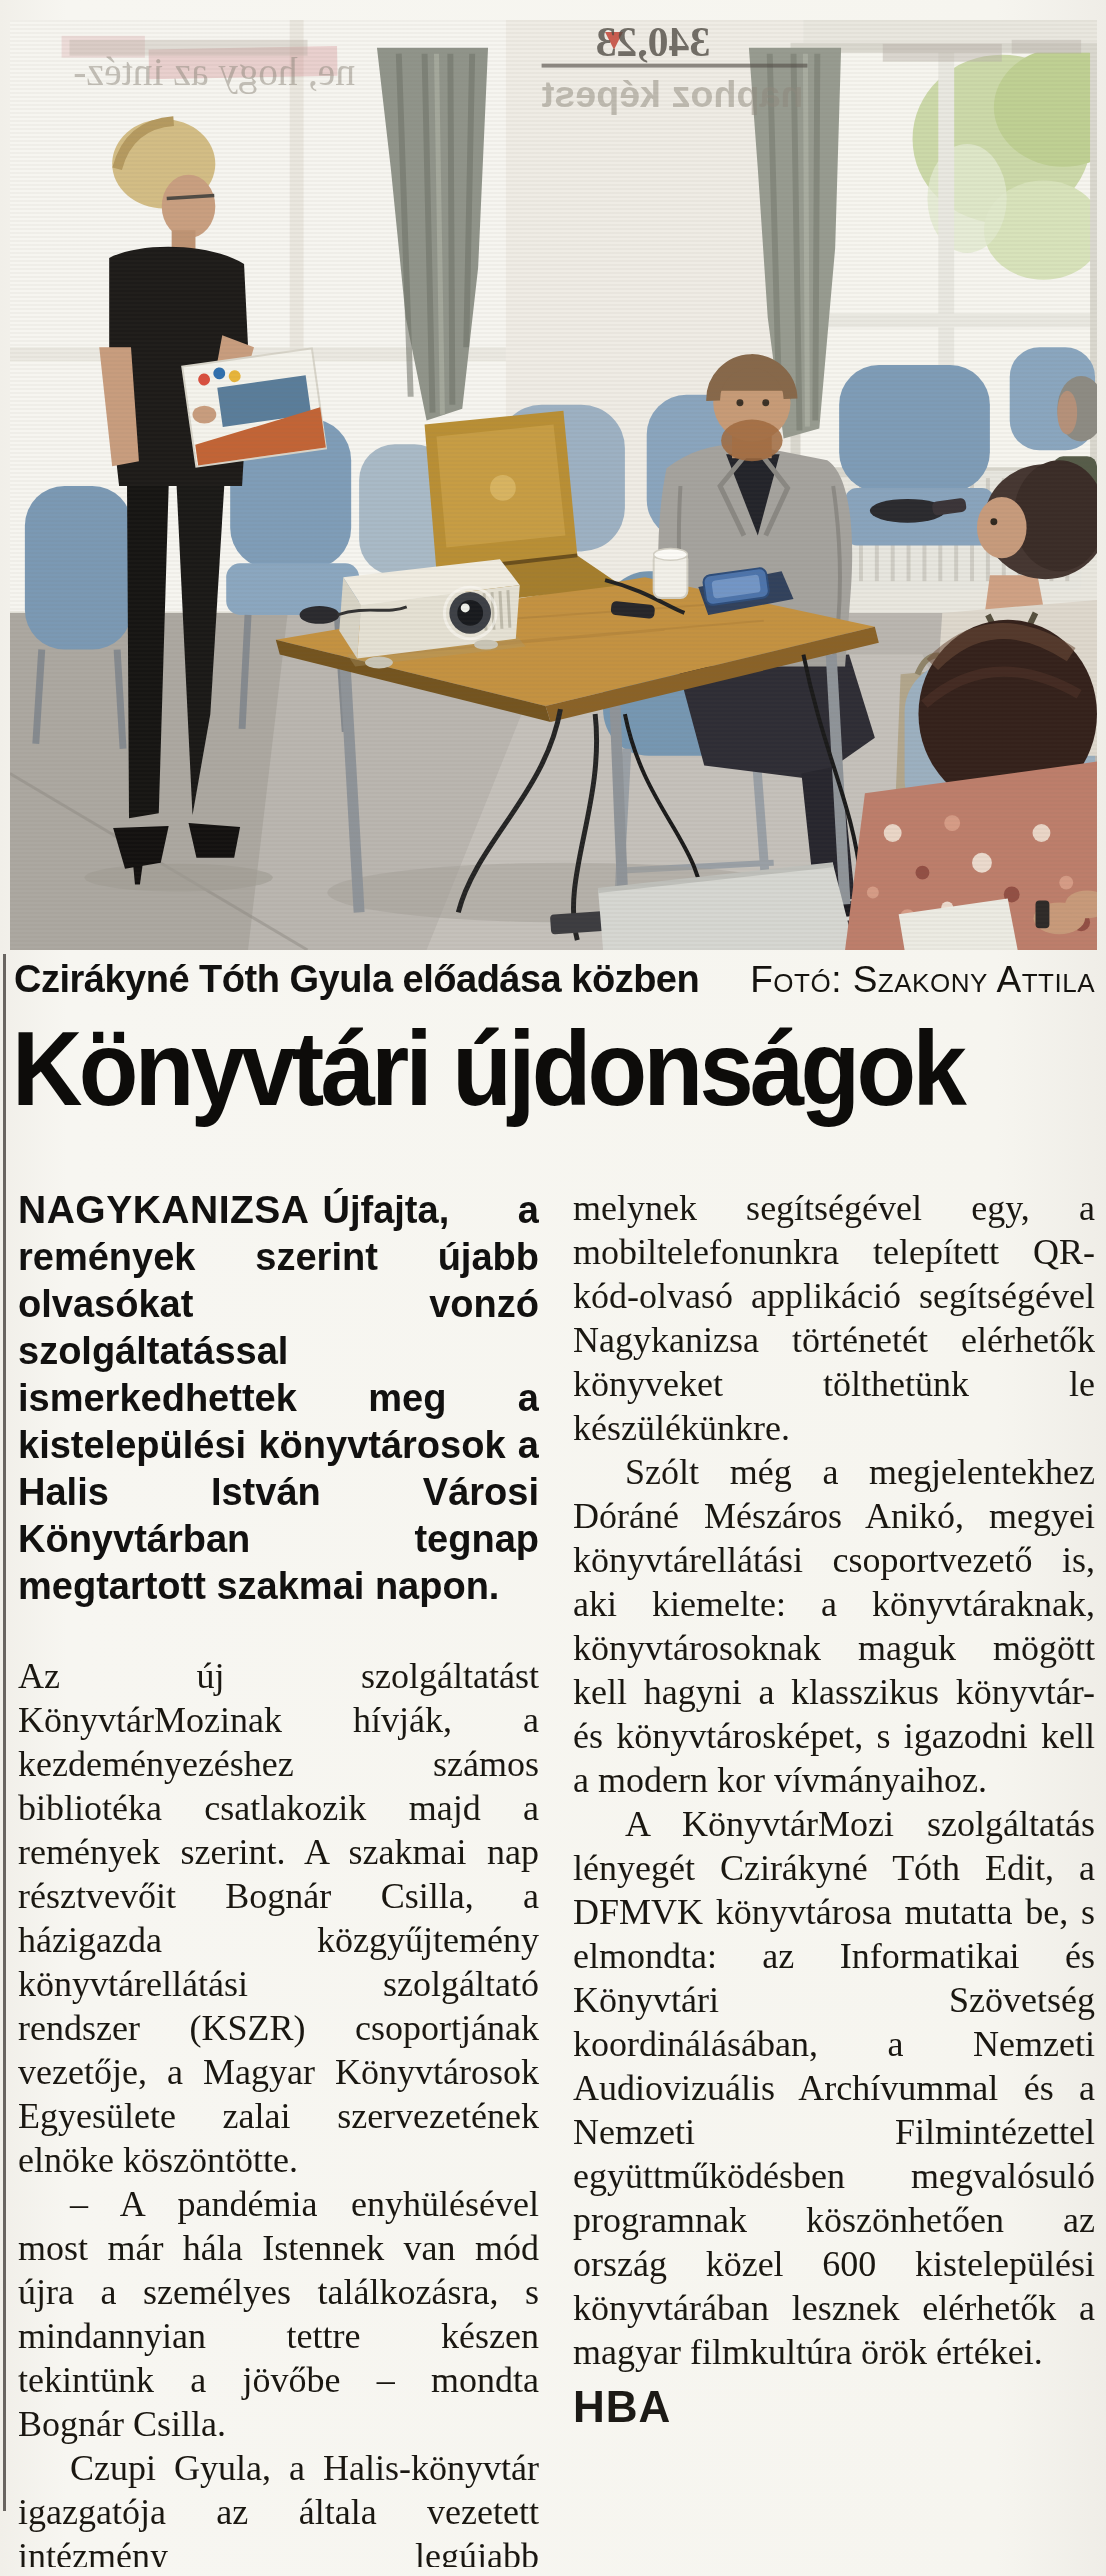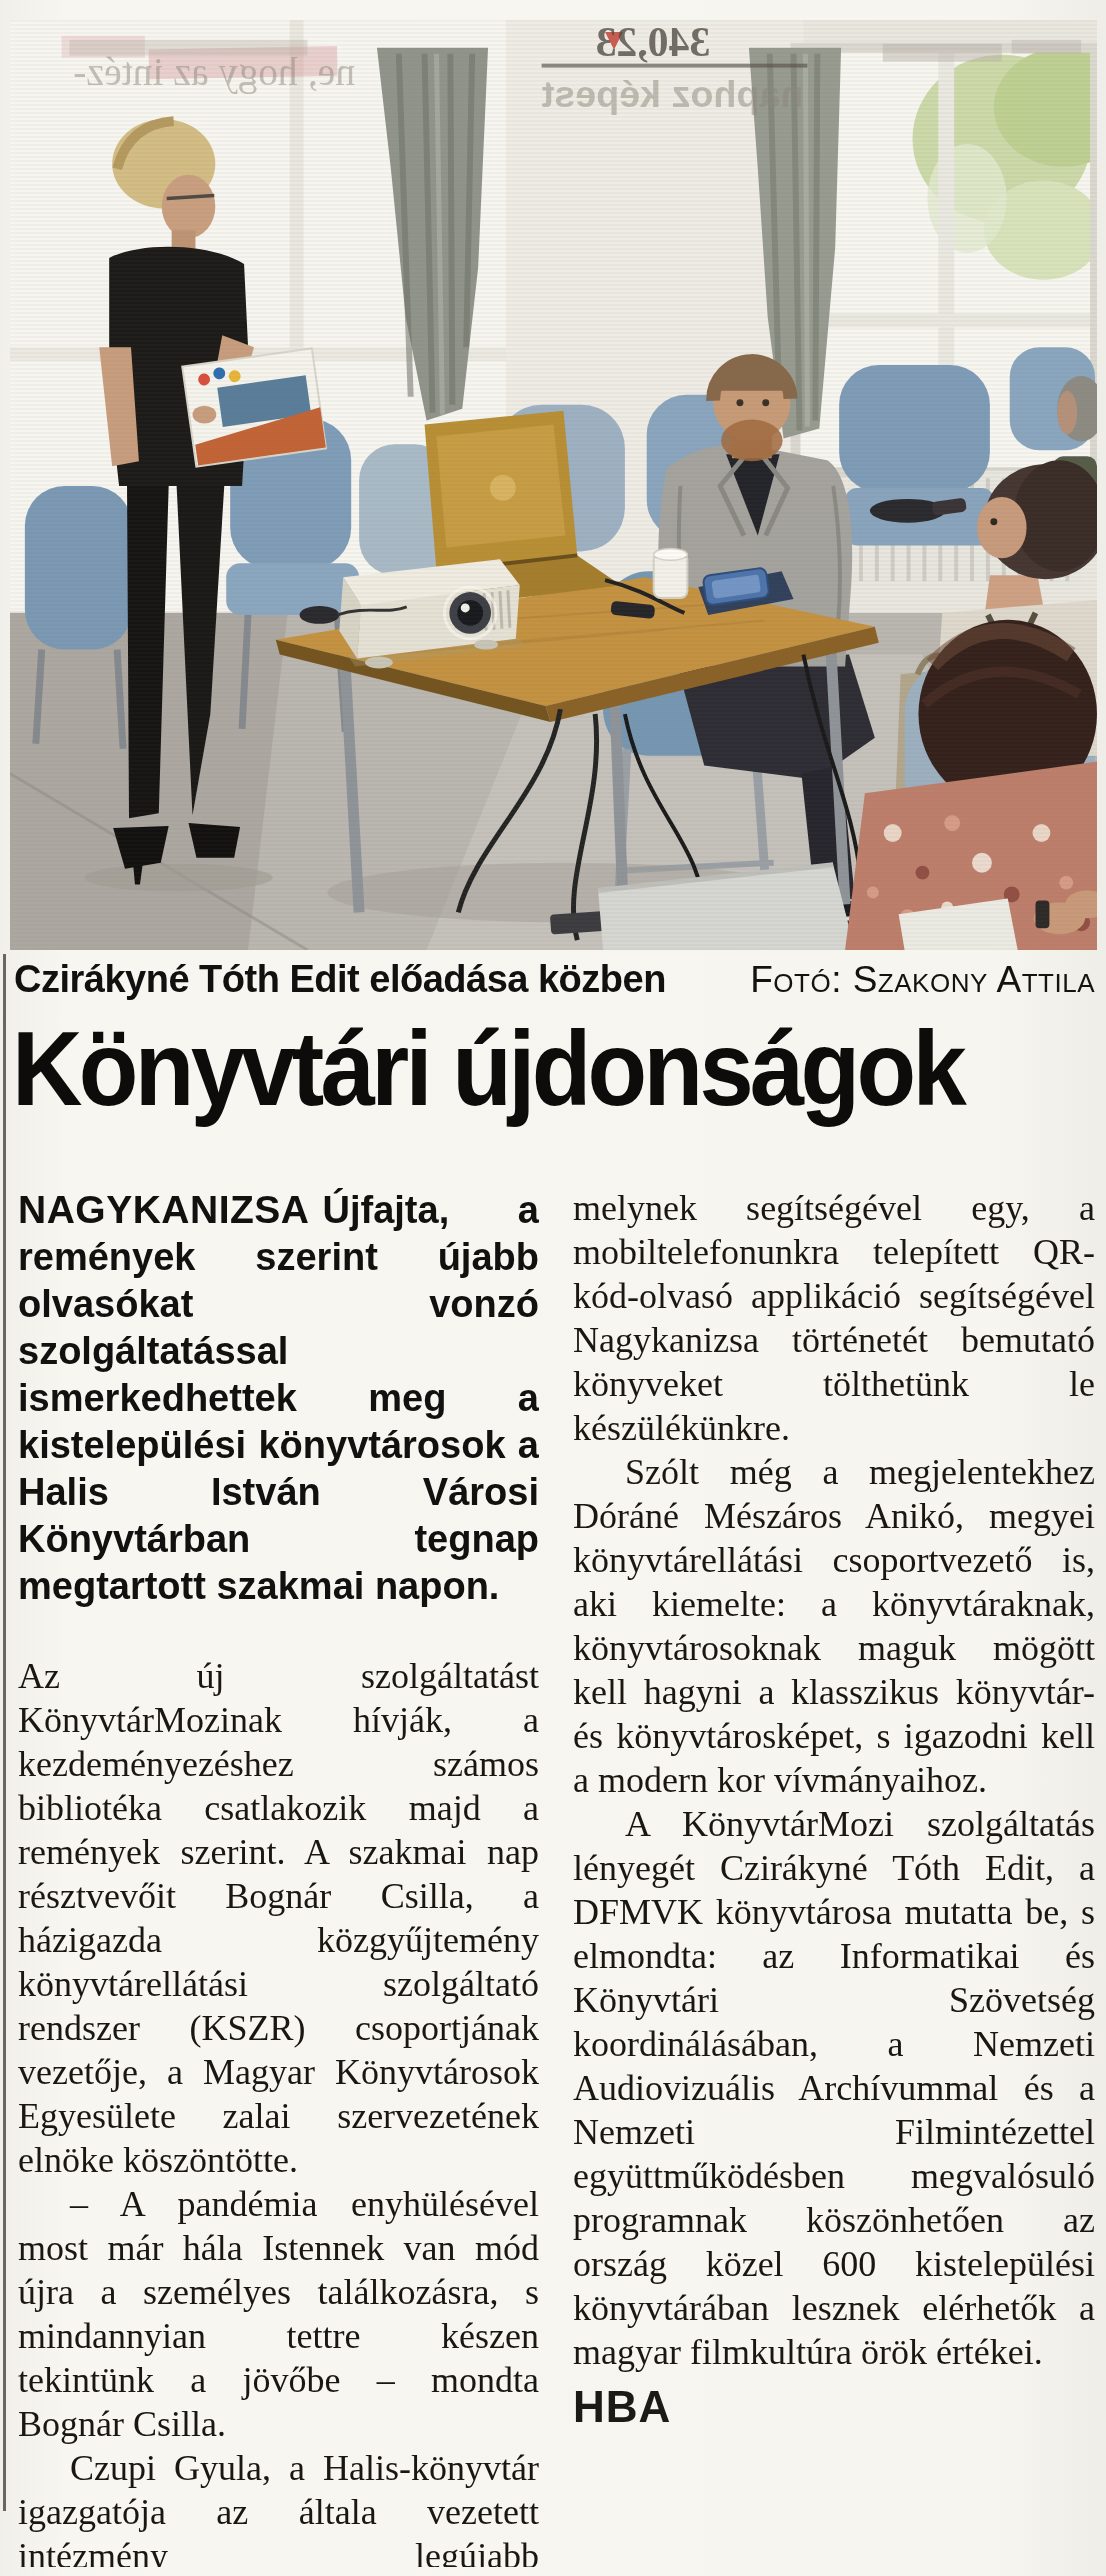--- a/index.html
+++ b/index.html
@@ -290,35 +290,35 @@
           <text x="-800" y="88" font-family="Liberation Sans, sans-serif" font-size="38" font-weight="bold" fill="#8f897d">naphoz képest</text>
         </g>
         <g transform="scale(-1,1)" opacity=".5">
           <text x="-348" y="66" font-family="Liberation Serif, serif" font-size="40" fill="#8f897d">ne, hogy az intéz-</text>
         </g>
       </g>
     </svg>
   </div>
 
   <div class="caption-row">
-    <div class="caption-text">Czirákyné Tóth Edit előadása közben</div>
+    <div class="caption-text">Czirákyné Tóth Gyula előadása közben</div>
     <div class="caption-credit">Fotó: Szakony Attila</div>
   </div>
 
   <h1 class="headline">Könyvtári újdonságok</h1>
 
   <div class="col col-left">
     <p class="lead"><span class="loc">Nagykanizsa</span><span>Újfajta, a remények szerint újabb olvasókat vonzó szolgáltatással ismerkedhettek meg a kistelepülési könyvtárosok a Halis István Városi Könyvtárban tegnap megtartott szakmai napon.</span></p>
     <p class="body">Az új szolgáltatást KönyvtárMozinak hívják, a kezdeményezéshez számos bibliotéka csatlakozik majd a remények szerint. A szakmai nap résztvevőit Bognár Csilla, a házigazda közgyűjtemény könyvtárellátási szolgáltató rendszer (KSZR) csoportjának vezetője, a Magyar Könyvtárosok Egyesülete zalai szervezetének elnöke köszöntötte.</p>
     <p class="body indent">– A pandémia enyhülésével most már hála Istennek van mód újra a személyes találkozásra, s mindannyian tettre készen tekintünk a jövőbe – mondta Bognár Csilla.</p>
     <p class="body indent">Czupi Gyula, a Halis-könyvtár igazgatója az általa vezetett intézmény legújabb kezdeményezését mutatta be,</p>
   </div>
 
   <div class="col col-right">
-    <p class="body">melynek segítségével egy, a mobiltelefonunkra telepített QR-kód-olvasó applikáció segítségével Nagykanizsa történetét bemutató könyveket tölthetünk le készülékünkre.</p>
+    <p class="body">melynek segítségével egy, a mobiltelefonunkra telepített QR-kód-olvasó applikáció segítségével Nagykanizsa történetét elérhetők könyveket tölthetünk le készülékünkre.</p>
     <p class="body indent">Szólt még a megjelentekhez Dóráné Mészáros Anikó, megyei könyvtárellátási csoportvezető is, aki kiemelte: a könyvtáraknak, könyvtárosoknak maguk mögött kell hagyni a klasszikus könyvtár- és könyvtárosképet, s igazodni kell a modern kor vívmányaihoz.</p>
     <p class="body indent">A KönyvtárMozi szolgáltatás lényegét Czirákyné Tóth Edit, a DFMVK könyvtárosa mutatta be, s elmondta: az Informatikai és Könyvtári Szövetség koordinálásában, a Nemzeti Audiovizuális Archívummal és a Nemzeti Filmintézettel együttműködésben megvalósuló programnak köszönhetően az ország közel 600 kistelepülési könyvtárában lesznek elérhetők a magyar filmkultúra örök értékei.</p>
     <div class="signature">HBA</div>
   </div>
 
   <div class="scan-line"></div>
 </div>
 
 
 </body></html>

